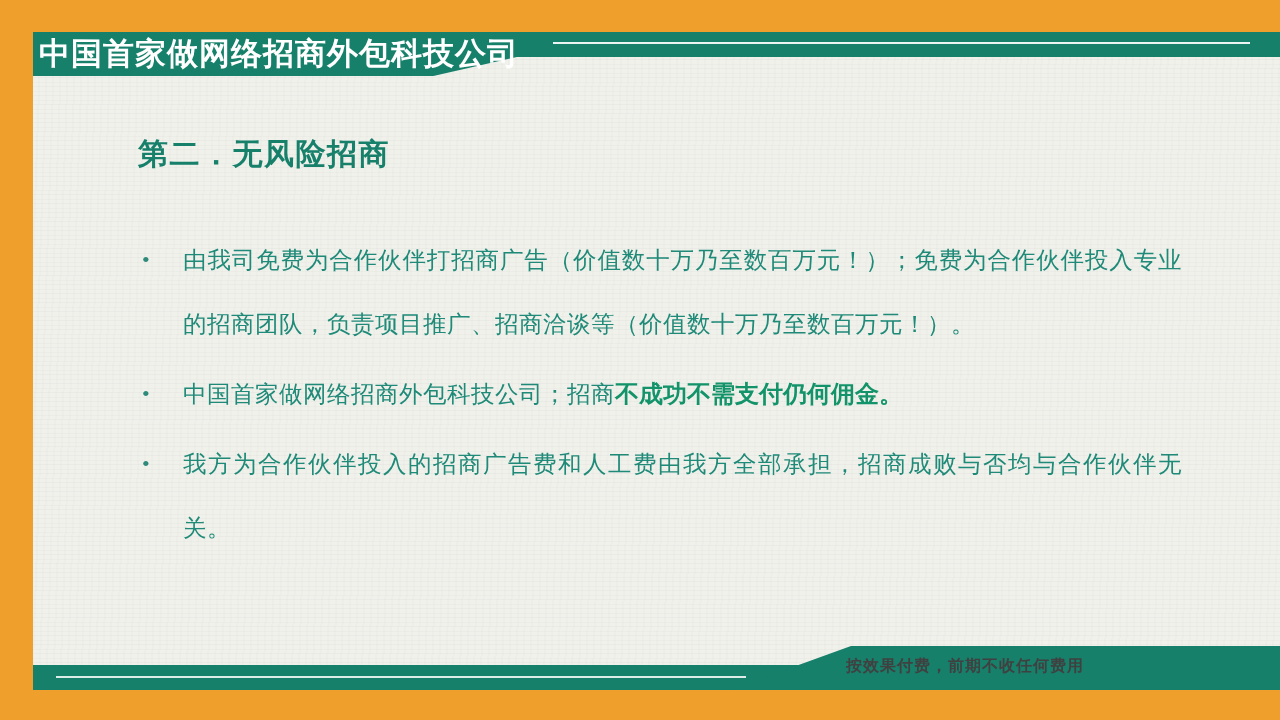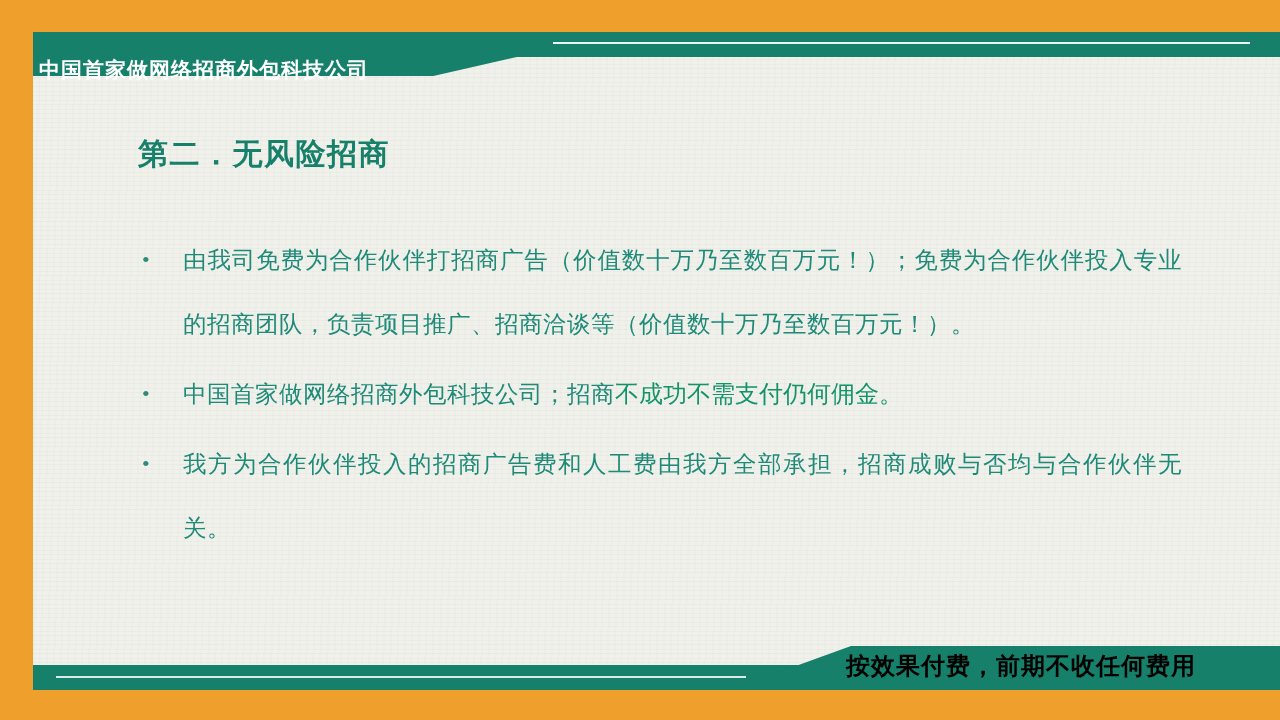--- a/index.html
+++ b/index.html
@@ -77,24 +77,23 @@
   .header-title {
     position: absolute;
     left: 39px;
     top: 37px;
     width: 470px;
     height: 34px;
     line-height: 34px;
     color: #ffffff;
     font-family: "Liberation Sans", "DejaVu Sans", sans-serif;
     font-weight: bold;
-    font-size: 21px;
+    font-size: 31px;
     letter-spacing: 1px;
     white-space: nowrap;
-    margin-top: 16px;
   }
 
   
   .slide-title {
     position: absolute;
     left: 138px;
     top: 134px;
     color: #17806a;
     font-family: "Liberation Sans", "DejaVu Sans", sans-serif;
     font-weight: bold;
@@ -131,21 +130,21 @@
     font-family: "Liberation Serif", "DejaVu Serif", serif;
     font-size: 23.5px;
     line-height: 64px;
     letter-spacing: .5px;
     text-align: justify;
     text-justify: inter-character;
     margin-left: 19px;
   }
   .bullet-text .strong {
     font-family: "Liberation Sans", "DejaVu Sans", sans-serif;
-    font-weight: normal;
+    font-weight: bold;
     color: #129369;
     font-size: 24px;
     letter-spacing: 0;
   }
 
   
   .footer-strip {
     position: absolute;
     left: 33px;
     top: 665px;
@@ -171,24 +170,24 @@
     background: #16806b;
     clip-path: polygon(0 100%, 22% 0, 100% 0, 100% 100%);
   }
   .footer-text {
     position: absolute;
     left: 846px;
     top: 649px;
     width: 400px;
     height: 34px;
     line-height: 34px;
-    color: #000000;
-    font-family: "Liberation Sans", "DejaVu Sans", sans-serif;
-    font-weight: bold;
-    font-size: 24px;
+    color: #404040;
+    font-family: "Liberation Sans", "DejaVu Sans", sans-serif;
+    font-weight: bold;
+    font-size: 16px;
     letter-spacing: 1px;
     white-space: nowrap;
   }
 </style>
 </head>
 <body>
 
 <div id="slide">
 
   <div class="paper"></div>

